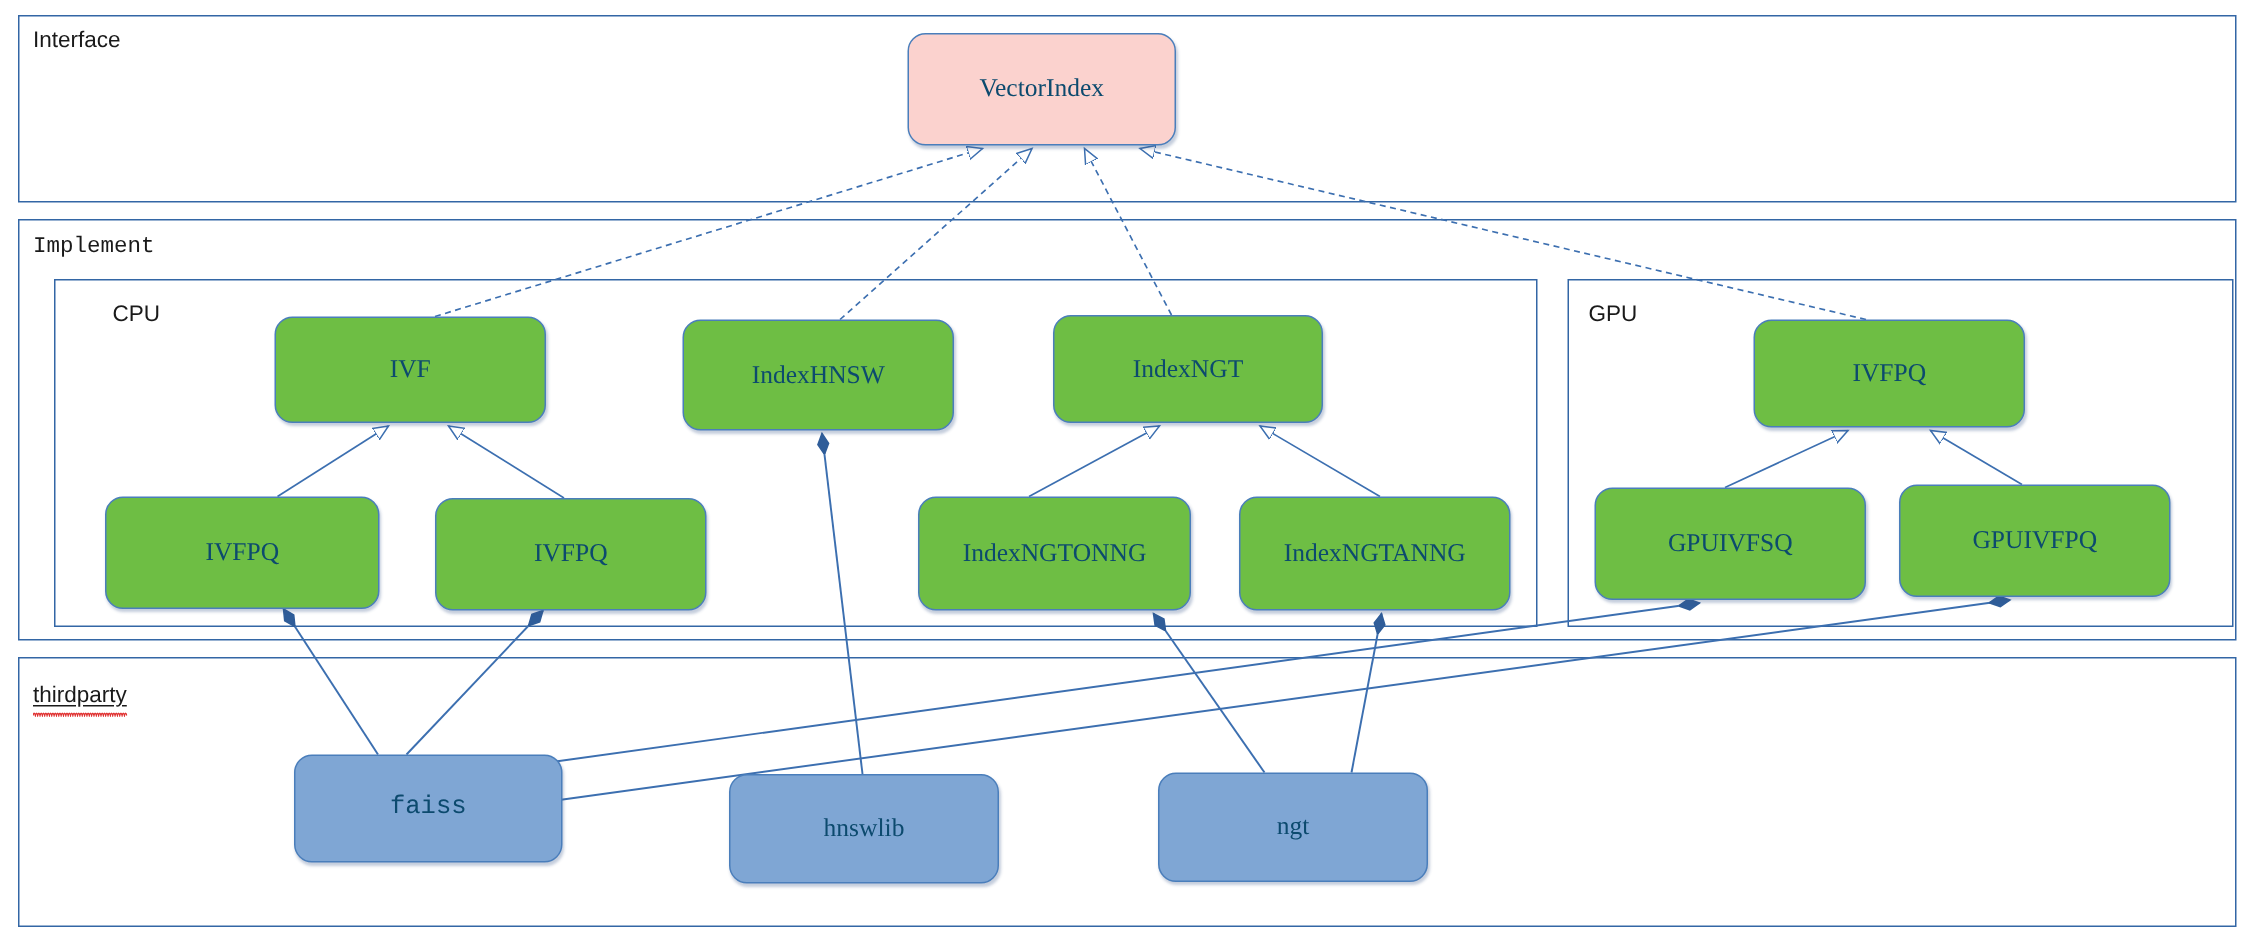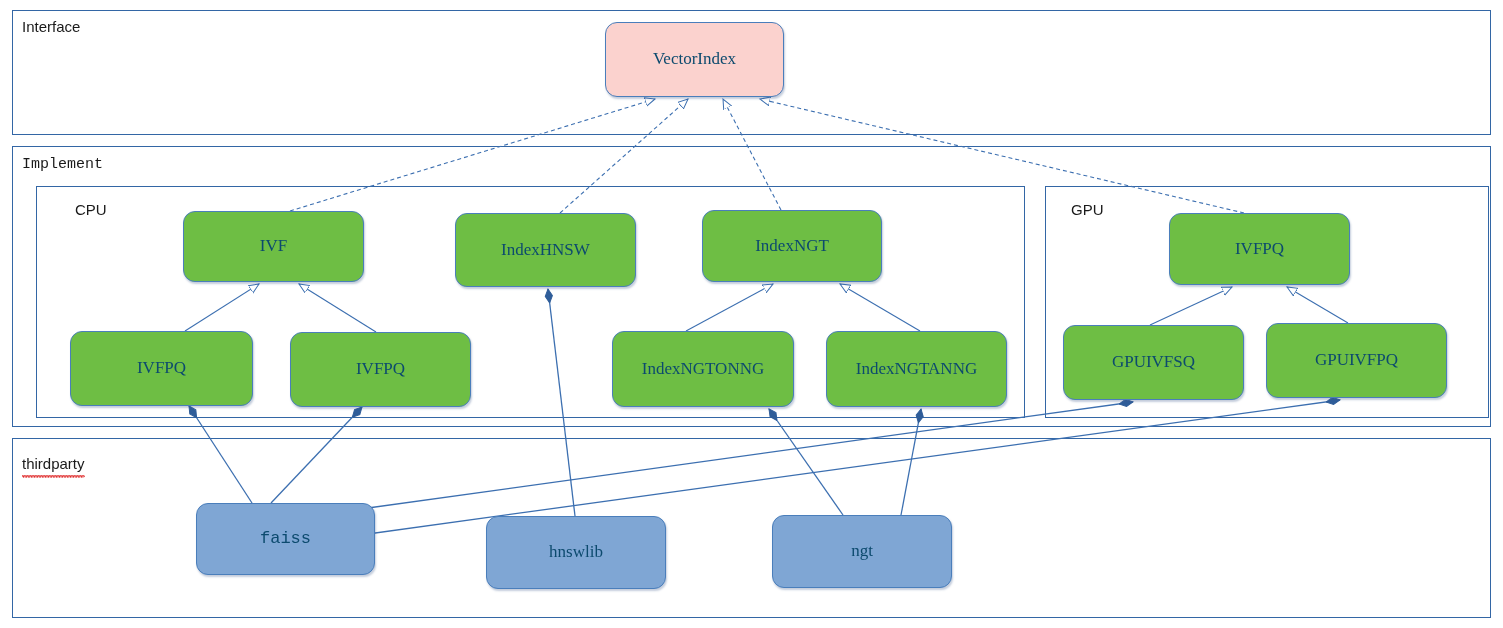--- a/index.html
+++ b/index.html
@@ -34,20 +34,21 @@
   }
   .group-label {
     position: absolute;
     font-family: "Liberation Sans", "DejaVu Sans", sans-serif;
     font-size: 15px;
     color: #1a1a1a;
     white-space: nowrap;
     z-index: 3;
   }
   .group-label.misspelled {
+    text-decoration: underline;
     text-decoration-color: #1a1a1a;
     text-underline-offset: 2px;
   }
   .squiggle {
     position: absolute;
     left: 0;
     bottom: -6px;
     width: 100%;
     height: 5px;
     z-index: 4;
@@ -77,21 +78,21 @@
 
 <div id="canvas">
   <div id="groups-layer">
       <div class="group" style="left: 12px; top: 10px; width: 1479px; height: 125px; border-color: rgb(51, 102, 165);"></div>
       <div class="group-label" style="left: 22px; top: 18px;">Interface</div>
       <div class="group" style="left: 12px; top: 146px; width: 1479px; height: 281px; border-color: rgb(51, 102, 165);"></div>
       <div class="group-label" style="left: 22px; top: 156px; font-family: Liberation Mono, monospace;">Implement</div>
       <div class="group" style="left: 36px; top: 186px; width: 989px; height: 232px; border-color: rgb(51, 102, 165);"></div>
       <div class="group-label" style="left: 50px; top: 201px; margin-left: 25px;">CPU</div>
       <div class="group" style="left: 1045px; top: 186px; width: 444px; height: 232px; border-color: rgb(51, 102, 165);"></div>
-      <div class="group-label" style="left: 1059px; top: 201px; margin-left: 12px;">GPU</div>
+      <div class="group-label" style="left: 1059px; top: 201px;">GPU</div>
       <div class="group" style="left: 12px; top: 438px; width: 1479px; height: 180px; border-color: rgb(51, 102, 165);"></div>
       <div class="group-label misspelled" style="left: 22px; top: 455px;">thirdparty<svg class="squiggle" preserveAspectRatio="none" viewBox="0 0 80 5">
           <path d="M0 4 q 1 -3 2 0 q 1 -3 2 0 q 1 -3 2 0 q 1 -3 2 0 q 1 -3 2 0 q 1 -3 2 0 q 1 -3 2 0 q 1 -3 2 0 q 1 -3 2 0 q 1 -3 2 0 q 1 -3 2 0 q 1 -3 2 0 q 1 -3 2 0 q 1 -3 2 0 q 1 -3 2 0 q 1 -3 2 0 q 1 -3 2 0 q 1 -3 2 0 q 1 -3 2 0 q 1 -3 2 0 q 1 -3 2 0 q 1 -3 2 0 q 1 -3 2 0 q 1 -3 2 0 q 1 -3 2 0 q 1 -3 2 0 q 1 -3 2 0 q 1 -3 2 0 q 1 -3 2 0 q 1 -3 2 0 q 1 -3 2 0 q 1 -3 2 0 q 1 -3 2 0 q 1 -3 2 0 q 1 -3 2 0 q 1 -3 2 0 q 1 -3 2 0 q 1 -3 2 0 q 1 -3 2 0 q 1 -3 2 0" fill="none" stroke="#E03030" stroke-width="1.1"></path>
         </svg></div>
     </div>
   <svg id="edges" viewBox="0 0 1503 628" xmlns="http://www.w3.org/2000/svg">
       <defs>
         <marker id="m-tri" markerWidth="12" markerHeight="12" refX="10" refY="5" orient="auto" markerUnits="userSpaceOnUse">
           <path d="M0,0.6 L10,5 L0,9.4 z" fill="#ffffff" stroke="#3C6FB0" stroke-width="1"></path>
         </marker>

